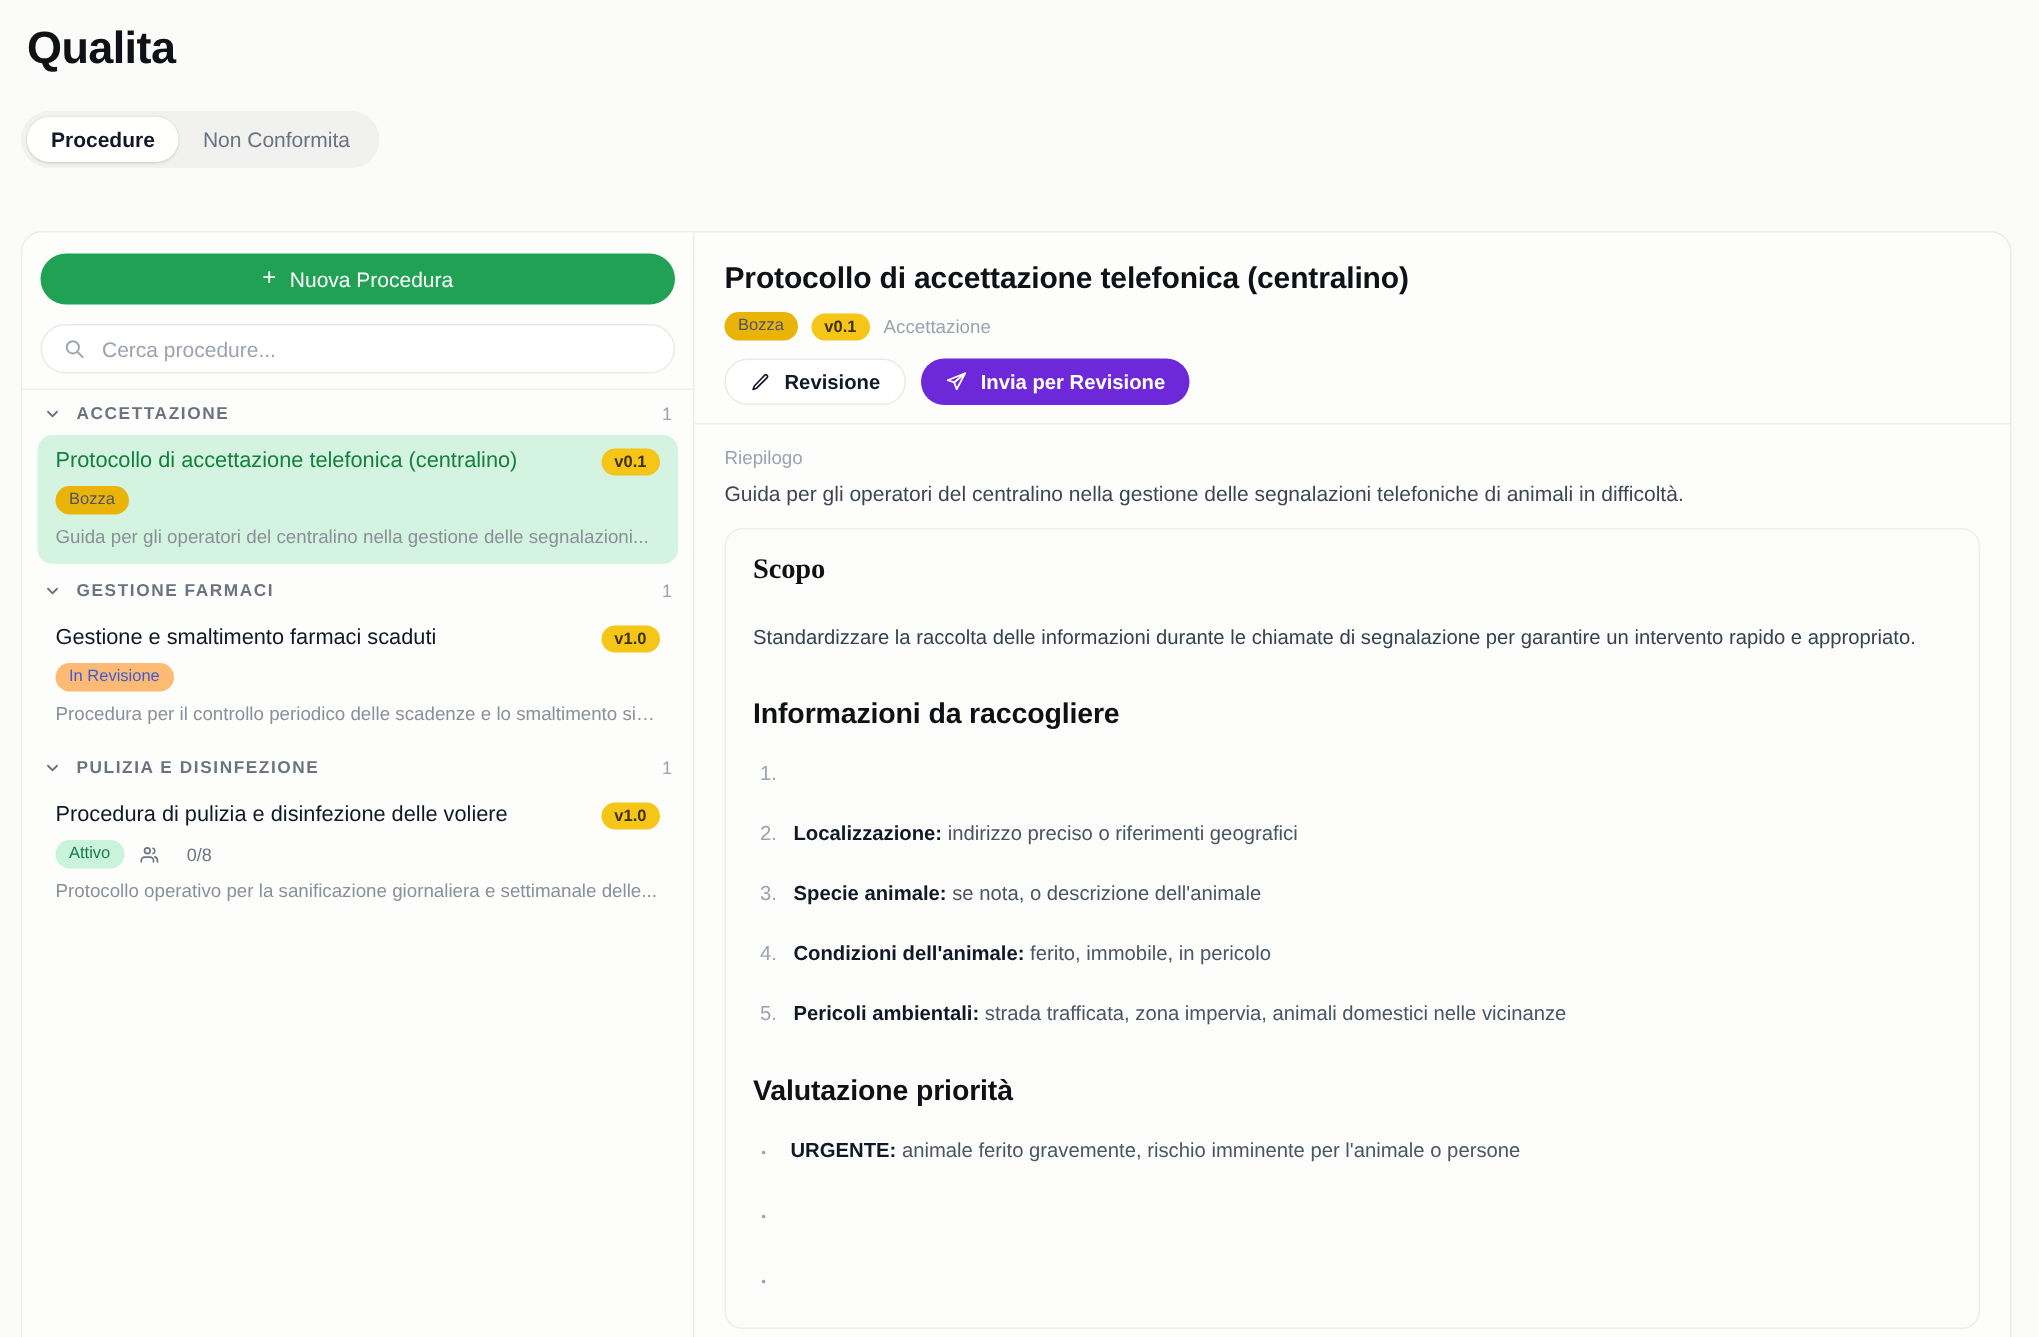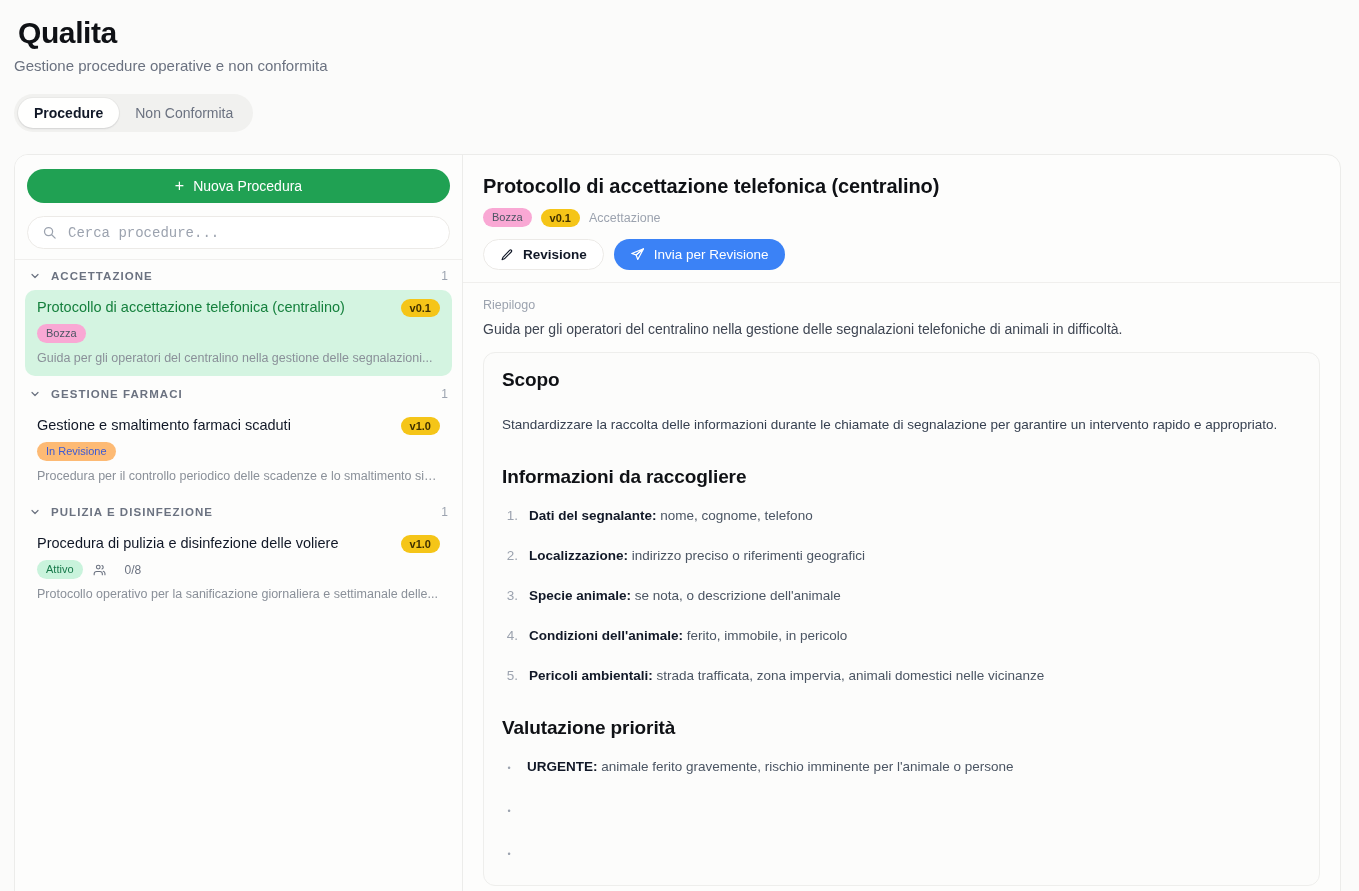--- a/index.html
+++ b/index.html
@@ -73,21 +73,21 @@
   .search-wrap {
     margin-top: 13px; height: 33px;
     border: 1px solid #eceae7; border-radius: 999px;
     background: #fff;
     display: flex; align-items: center; gap: 9px;
     padding: 0 14px;
   }
   .search-wrap input {
     border: none; outline: none; background: transparent;
     font-size: 14px; color: #0f172a; width: 100%;
-    font-family: Liberation Mono, monospace;
+    font-family: Liberation Sans, sans-serif;
   }
   .search-wrap input::placeholder { color: #9ca3af; }
 
   .sidebar-list { flex: 1 1 auto; overflow: hidden; border-top: 1px solid #f0efed; }
 
   .group-head {
     display: flex; align-items: center; gap: 10px;
     padding: 9px 14px 7px 14px; cursor: pointer;
   }
   .group-head .gh-label {
@@ -108,21 +108,21 @@
   .proc-item.selected .proc-title { color: #15803d; }
   .ver-pill {
     flex: 0 0 auto; background: #f5c518; color: #3f3000;
     font-size: 11px; font-weight: 700; border-radius: 999px;
     padding: 2px 9px; line-height: 14px; margin-top: 1px;
   }
   .proc-row2 { margin-top: 7px; display: flex; align-items: center; gap: 10px; }
   .status-pill {
     font-size: 11px; border-radius: 999px; padding: 3px 9px; line-height: 13px;
   }
-  .status-bozza { background: #f9a8d4; color: #4b5563; }
+  .status-bozza { background: #eab308; color: #4b5563; }
   .status-revisione { background: #fdba74; color: #3d5bd4; }
   .status-attivo { background: #c9f3dc; color: #17794a; }
   .members { display: flex; align-items: center; gap: 18px; font-size: 12px; color: #6b7280; }
   .proc-desc {
     margin-top: 7px; font-size: 12.5px; color: #8a9099; line-height: 16px;
     white-space: nowrap; overflow: hidden; text-overflow: ellipsis;
   }
 
   
   .detail { flex: 1 1 auto; display: flex; flex-direction: column; overflow: hidden; }
@@ -133,57 +133,56 @@
   }
   .detail-meta { display: flex; align-items: center; gap: 9px; margin-top: 9px; }
   .detail-meta .cat { font-size: 12.5px; color: #9ca3af; }
   .detail-actions { display: flex; align-items: center; gap: 10px; margin-top: 12px; }
   .btn {
     height: 31px; border-radius: 999px; font-size: 13.5px;
     display: inline-flex; align-items: center; gap: 9px; padding: 0 16px;
     cursor: pointer; font-family: "Liberation Sans", sans-serif;
   }
   .btn-ghost { background: #fff; border: 1px solid #eceae7; color: #111827; font-weight: 600; }
-  .btn-primary { background: #3b82f6; border: none; color: #fff; font-weight: 400; justify-content: flex-end; }
+  .btn-primary { background: #6d28d9; border: none; color: #fff; font-weight: 700; justify-content: flex-end; }
 
   .detail-body { flex: 1 1 auto; overflow: hidden; padding: 14px 20px 0 20px; }
   .riepilogo-label { font-size: 12.5px; color: #9ca3af; line-height: 17px; }
   .riepilogo-text { font-size: 14px; color: #3f4653; line-height: 20px; margin-top: 5px; }
 
   .doc-card {
     margin-top: 13px;
     border: 1px solid #eeeeec; border-radius: 12px;
     background: #fcfcfb;
     padding: 14px 18px 18px 18px;
     height: 534px; overflow: hidden;
   }
   .doc-card h2 {
     font-size: 19px; font-weight: 700; color: #0f1115;
     margin: 10px 0 0 0; line-height: 26px; letter-spacing: -0.1px;
   }
-  .doc-card h2:first-child { margin-top: 0; }
+  .doc-card h2:first-child { margin-top: 0; font-family: Liberation Serif, serif; }
   .doc-p { font-size: 13.5px; color: #374151; line-height: 19px; margin: 22px 0 0 0; }
   .doc-list { margin: 16px 0 0 0; padding: 0; list-style: none; }
   .doc-list li {
     font-size: 13.5px; color: #4b5563; line-height: 19px;
     display: flex; gap: 11px; margin-top: 21px;
   }
   .doc-list li:first-child { margin-top: 0; }
   .li-marker { flex: 0 0 auto; color: #9ca3af; width: 16px; text-align: right; }
   .li-marker.bullet { font-size: 9px; line-height: 22px; text-align: center; width: 14px; }
   .li-text b { color: #111827; font-weight: 700; }
   .section-gap { height: 20px; }
   svg { display: block; }
 </style>
 </head>
 <body>
 
 <div class="page-head">
   <h1 class="app-title">Qualita</h1>
-  <p class="app-sub">Gestione procedure operative e non conformita</p>
   <div class="tabbar">
     <button class="tab active">Procedure</button>
     <button class="tab">Non Conformita</button>
   </div>
 </div>
 
 <div class="shell">
 
   <aside class="sidebar">
     <div class="sidebar-top">
@@ -318,21 +317,20 @@
 
         <h2>Scopo</h2>
         <p class="doc-p">Standardizzare la raccolta delle informazioni durante le chiamate di segnalazione per garantire un intervento rapido e appropriato.</p>
 
         <div class="section-gap"></div>
 
         <h2>Informazioni da raccogliere</h2>
         <ul class="doc-list">
           <li>
             <span class="li-marker">1.</span>
-            <span class="li-text"><b>Dati del segnalante:</b><span> nome, cognome, telefono</span></span>
           </li>
           <li>
             <span class="li-marker">2.</span>
             <span class="li-text"><b>Localizzazione:</b><span> indirizzo preciso o riferimenti geografici</span></span>
           </li>
           <li>
             <span class="li-marker">3.</span>
             <span class="li-text"><b>Specie animale:</b><span> se nota, o descrizione dell'animale</span></span>
           </li>
           <li>

